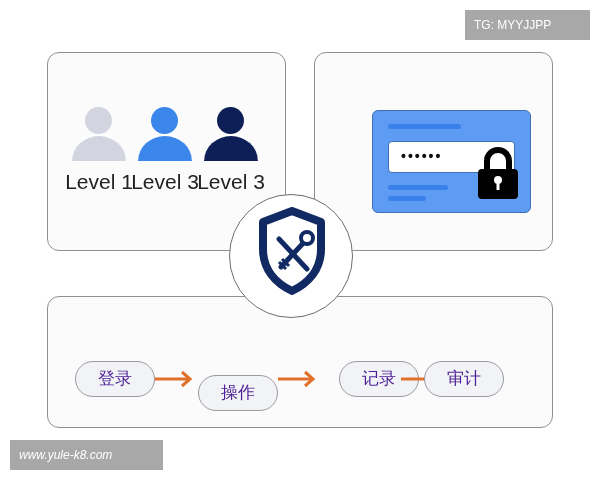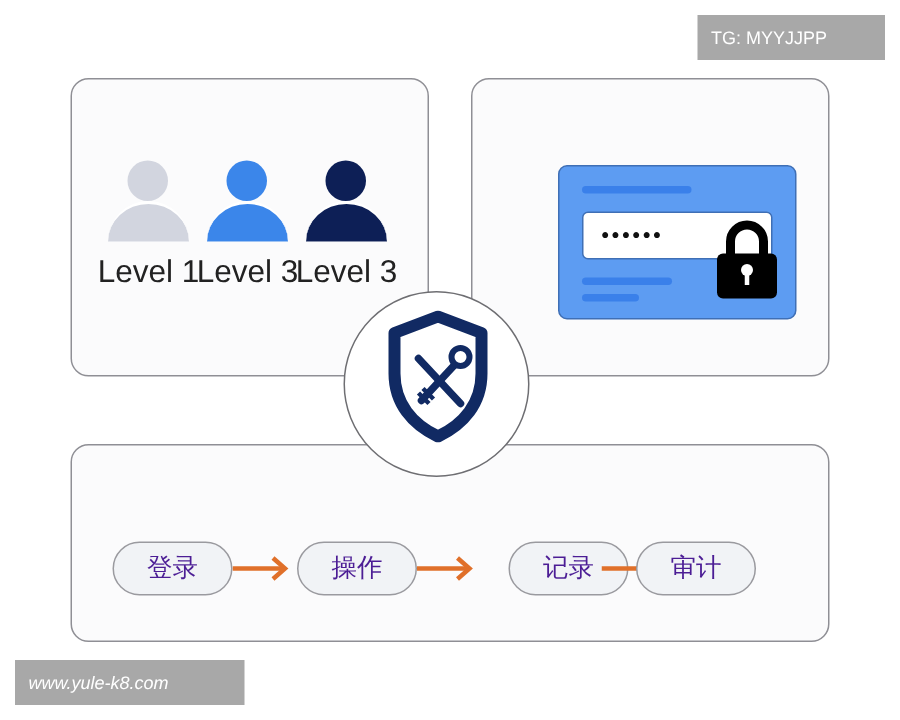--- a/index.html
+++ b/index.html
@@ -93,21 +93,21 @@
   <rect x="20.5" y="36" width="3" height="9" fill="#fff"></rect>
 </svg>
 
 <div class="card" id="card-flow"></div>
 
 <div class="step" style="left:75px;">登录</div>
 <svg class="arrow" style="left:155px;" viewBox="0 0 38 18">
   <line x1="0" y1="9" x2="34" y2="9" stroke="#e0702a" stroke-width="3"></line>
   <polyline points="27,2 35,9 27,16" fill="none" stroke="#e0702a" stroke-width="3"></polyline>
 </svg>
-<div class="step" style="left:198px;">操作</div>
+<div class="step" style="left:198px;margin-top:14px;">操作</div>
 <svg class="arrow" style="left:278px;" viewBox="0 0 38 18">
   <line x1="0" y1="9" x2="34" y2="9" stroke="#e0702a" stroke-width="3"></line>
   <polyline points="27,2 35,9 27,16" fill="none" stroke="#e0702a" stroke-width="3"></polyline>
 </svg>
 <div class="step" style="left:339px;">记录</div>
 <svg class="arrow" style="left:401px;" viewBox="0 0 38 18">
   <line x1="0" y1="9" x2="34" y2="9" stroke="#e0702a" stroke-width="3"></line>
   <polyline points="27,2 35,9 27,16" fill="none" stroke="#e0702a" stroke-width="3"></polyline>
 </svg>
 <div class="step" style="left:424px;">审计</div>

